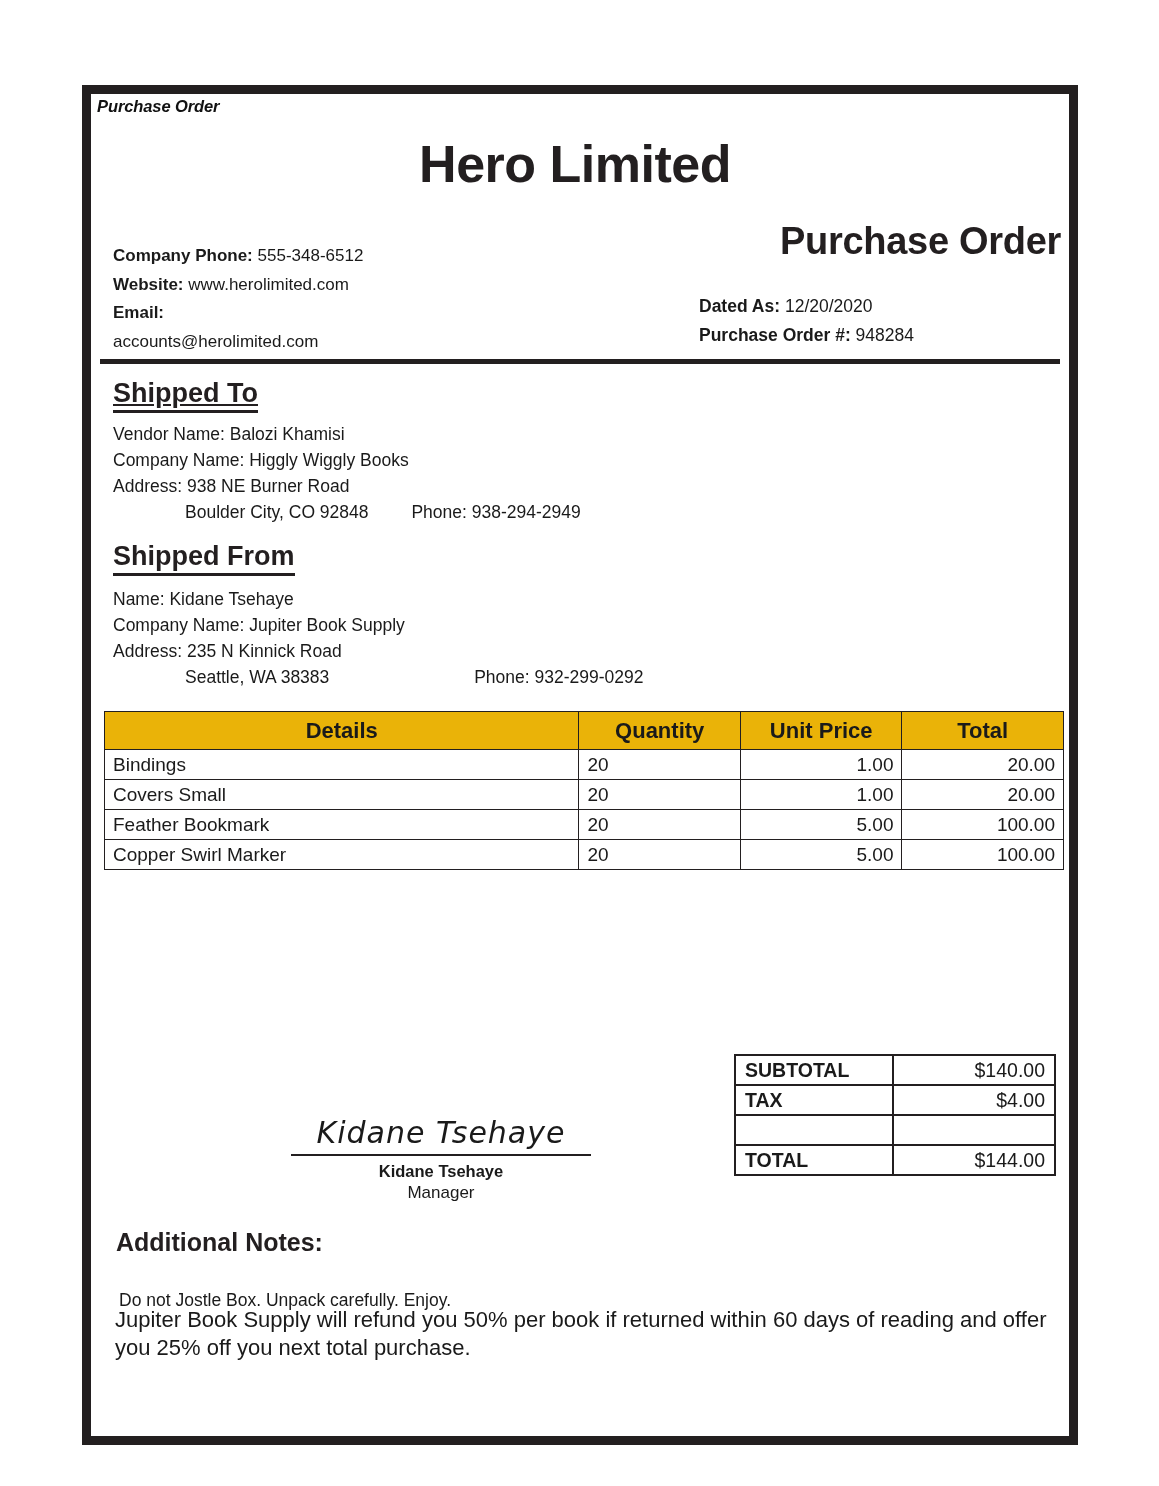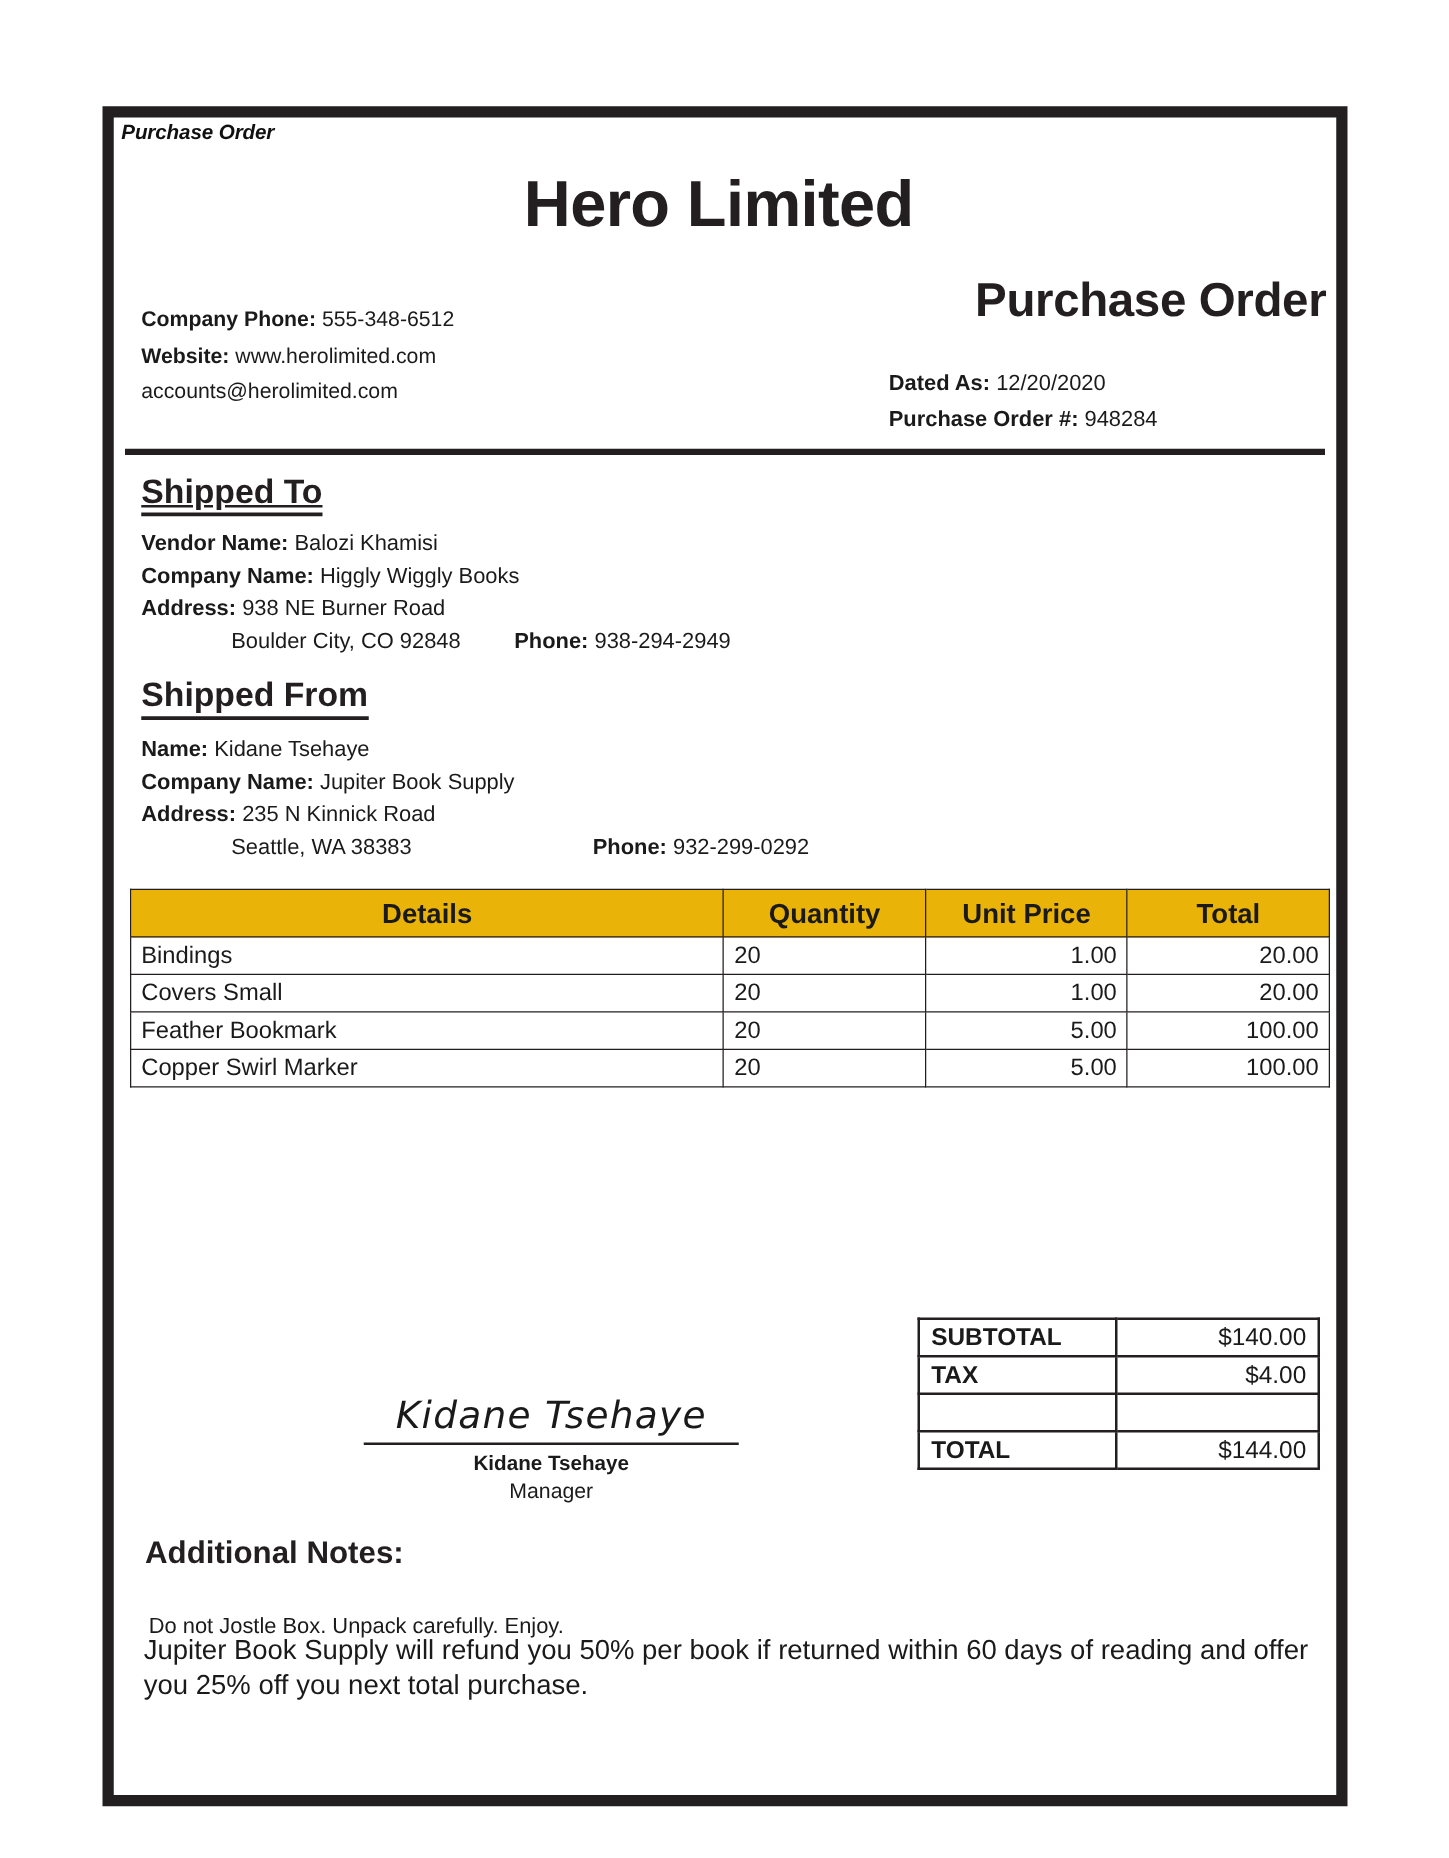--- a/index.html
+++ b/index.html
@@ -86,21 +86,21 @@
     color: #231f20;
     letter-spacing: -0.3px;
   }
   .doc-meta {
     position: absolute;
     left: 608px;
     top: 198px;
     font-size: 17.5px;
     line-height: 29px;
   }
-  .doc-meta .lbl { font-weight: bold; margin-left: 12px; }
+  .doc-meta .lbl { font-weight: bold; }
 
   
   .heavy-rule {
     position: absolute;
     left: 9px;
     right: 9px;
     top: 265px;
     height: 5px;
     background: #231f20;
   }
@@ -121,21 +121,21 @@
   
   .addr-block {
     position: absolute;
     font-size: 17.5px;
     line-height: 26px;
     color: #1a1a1a;
     width: 900px;
   }
   #shipped-to-body { left: 22px; top: 327px; }
   #shipped-from-body { left: 22px; top: 492px; }
-  .addr-block .lbl { font-weight: bold; }
+  .addr-block .lbl { font-weight: normal; }
   .addr-line-2 { padding-left: 72px; }
   .addr-line-2 .ph { padding-left: 38px; }
   .addr-line-2f .ph { padding-left: 140px; }
 
   
   #items-table {
     position: absolute;
     left: 13px;
     top: 617px;
     width: 960px;
@@ -260,20 +260,23 @@
       <div class="company-title">Hero Limited</div>
 
       <div class="contact-block">
         <div>
           <span class="lbl">Company Phone:</span>
           <span>555-348-6512</span>
         </div>
         <div>
           <span class="lbl">Website:</span>
           <span>www.herolimited.com</span>
+        </div>
+        <div>
+          <span class="lbl">Email:</span>
         </div>
         <div>accounts@herolimited.com</div>
       </div>
 
       <div class="doctype-title">Purchase Order</div>
 
       <div class="doc-meta">
         <div>
           <span class="lbl">Dated As:</span>
           <span>12/20/2020</span>

